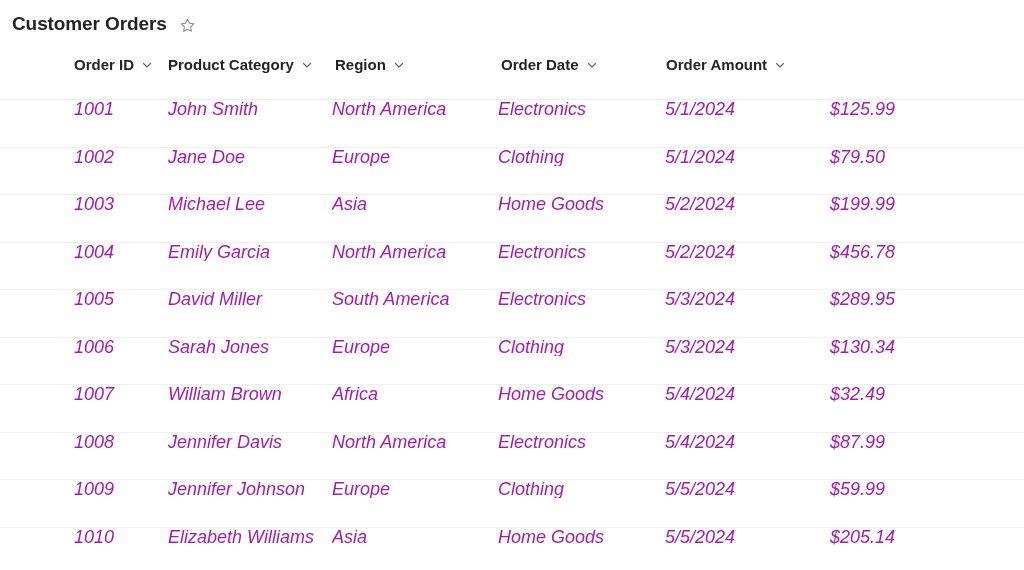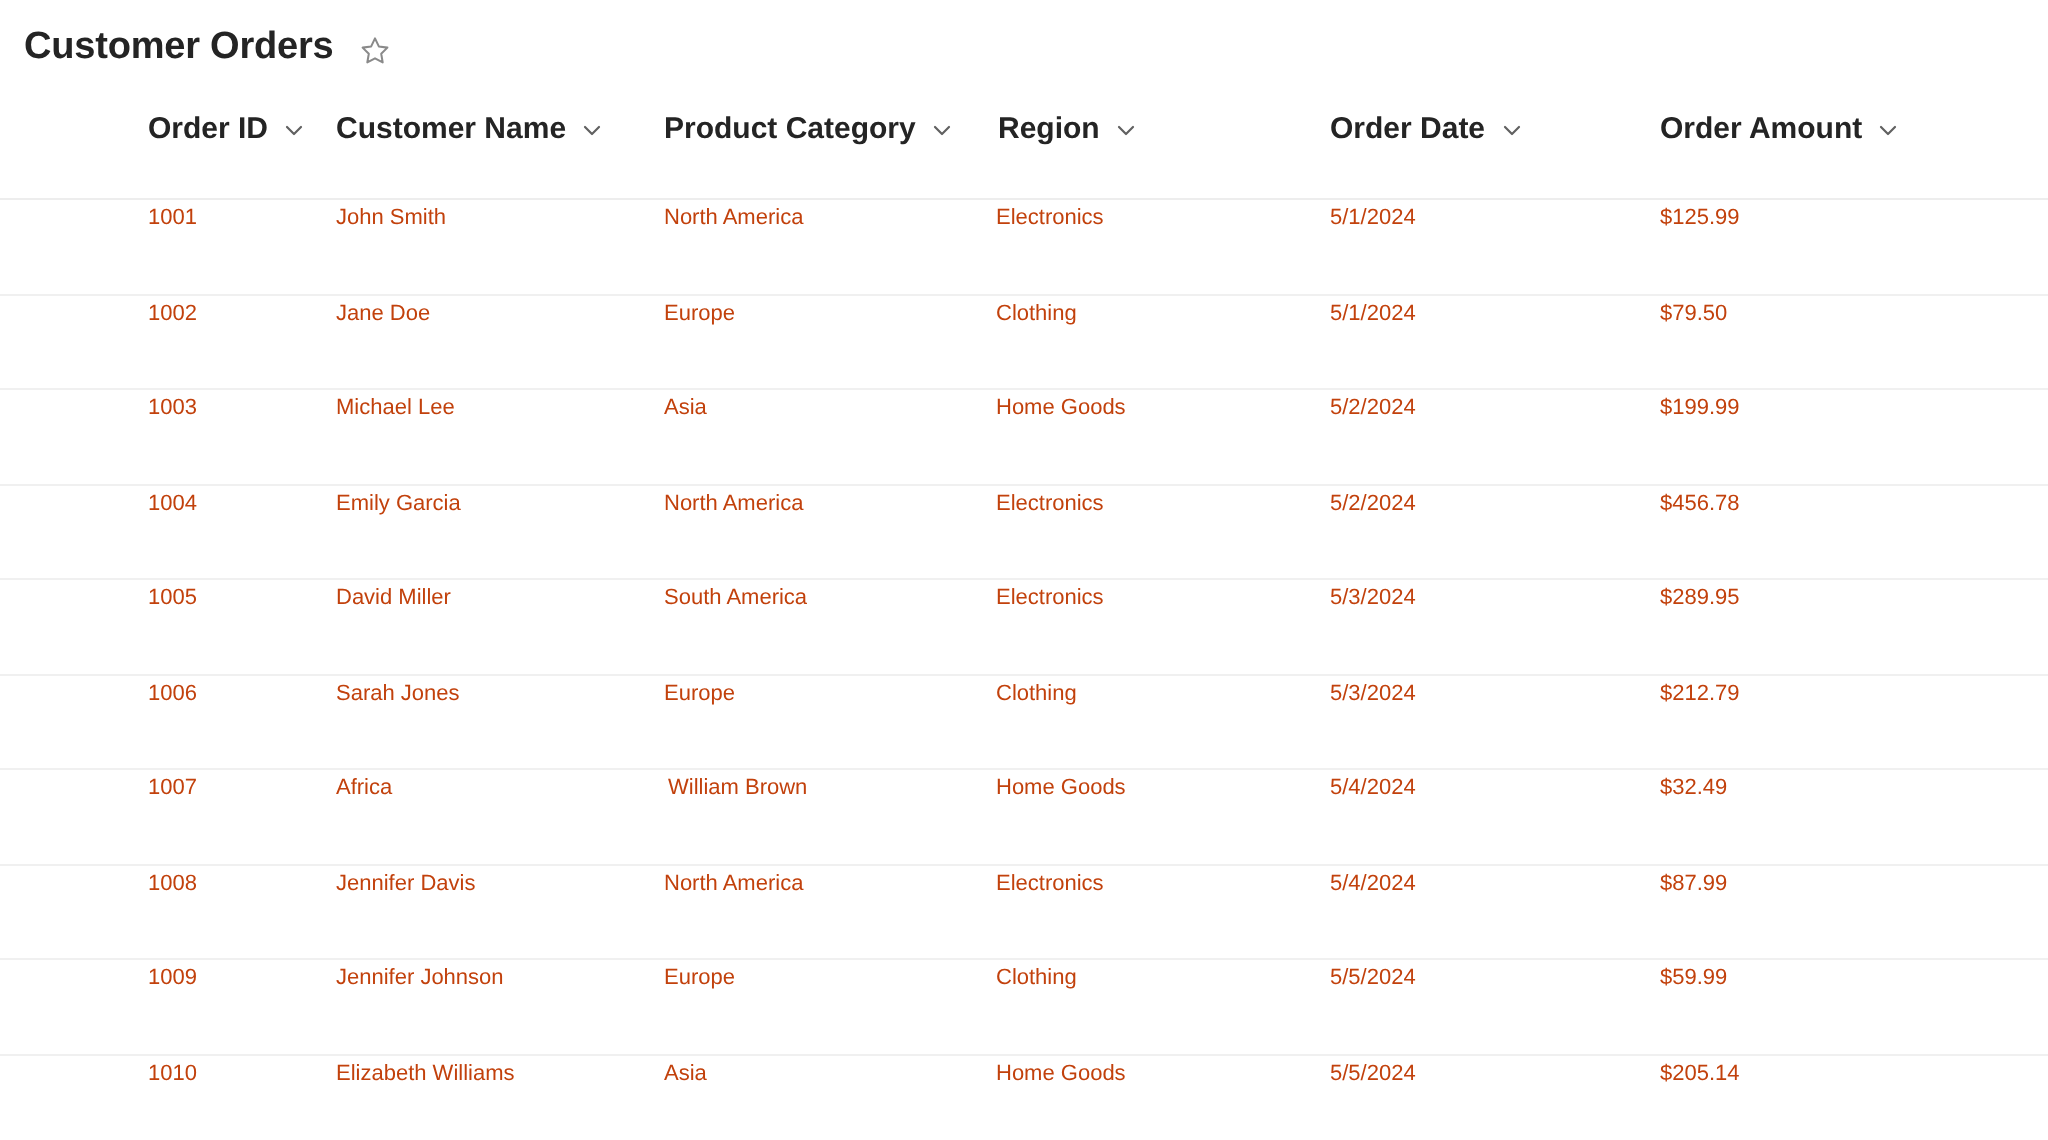--- a/index.html
+++ b/index.html
@@ -91,24 +91,25 @@
     display: flex;
     align-items: center;
     gap: 7px;
     font-size: 15px;
     font-weight: 600;
     color: #242424;
     cursor: pointer;
   }
 
   .data-cell {
-    font-size: 11px;
+    font-size: 18px;
     font-weight: 400;
-    color: #c2410c;
+    color: #a21caf;
     line-height: 18px;
+    font-style: italic;
   }
 
   .chevron {
     flex: 0 0 auto;
     display: inline-flex;
     align-items: center;
     justify-content: center;
     width: 12px;
     height: 12px;
     color: #616161;
@@ -143,28 +144,20 @@
 
       <div class="cell header-cell col-order-id">
         <span>Order ID</span>
         <span class="chevron">
           <svg width="12" height="12" viewBox="0 0 12 12" fill="none" stroke="currentColor" stroke-width="1.1" stroke-linecap="round" stroke-linejoin="round">
             <path d="M2.5 4.5L6 8l3.5-3.5"></path>
           </svg>
         </span>
       </div>
 
-      <div class="cell header-cell col-customer-name">
-        <span>Customer Name</span>
-        <span class="chevron">
-          <svg width="12" height="12" viewBox="0 0 12 12" fill="none" stroke="currentColor" stroke-width="1.1" stroke-linecap="round" stroke-linejoin="round">
-            <path d="M2.5 4.5L6 8l3.5-3.5"></path>
-          </svg>
-        </span>
-      </div>
 
       <div class="cell header-cell col-product-category">
         <span>Product Category</span>
         <span class="chevron">
           <svg width="12" height="12" viewBox="0 0 12 12" fill="none" stroke="currentColor" stroke-width="1.1" stroke-linecap="round" stroke-linejoin="round">
             <path d="M2.5 4.5L6 8l3.5-3.5"></path>
           </svg>
         </span>
       </div>
 
@@ -241,27 +234,27 @@
       <div class="cell data-cell col-order-date">5/3/2024</div>
       <div class="cell data-cell col-order-amount">$289.95</div>
     </div>
 
     <div class="row data-row">
       <div class="cell data-cell col-order-id">1006</div>
       <div class="cell data-cell col-customer-name">Sarah Jones</div>
       <div class="cell data-cell col-region">Europe</div>
       <div class="cell data-cell col-product-category">Clothing</div>
       <div class="cell data-cell col-order-date">5/3/2024</div>
-      <div class="cell data-cell col-order-amount">$212.79</div>
+      <div class="cell data-cell col-order-amount">$130.34</div>
     </div>
 
     <div class="row data-row">
       <div class="cell data-cell col-order-id">1007</div>
+      <div class="cell data-cell col-customer-name">William Brown</div>
       <div class="cell data-cell col-region">Africa</div>
-      <div class="cell data-cell col-customer-name">William Brown</div>
       <div class="cell data-cell col-product-category">Home Goods</div>
       <div class="cell data-cell col-order-date">5/4/2024</div>
       <div class="cell data-cell col-order-amount">$32.49</div>
     </div>
 
     <div class="row data-row">
       <div class="cell data-cell col-order-id">1008</div>
       <div class="cell data-cell col-customer-name">Jennifer Davis</div>
       <div class="cell data-cell col-region">North America</div>
       <div class="cell data-cell col-product-category">Electronics</div>

